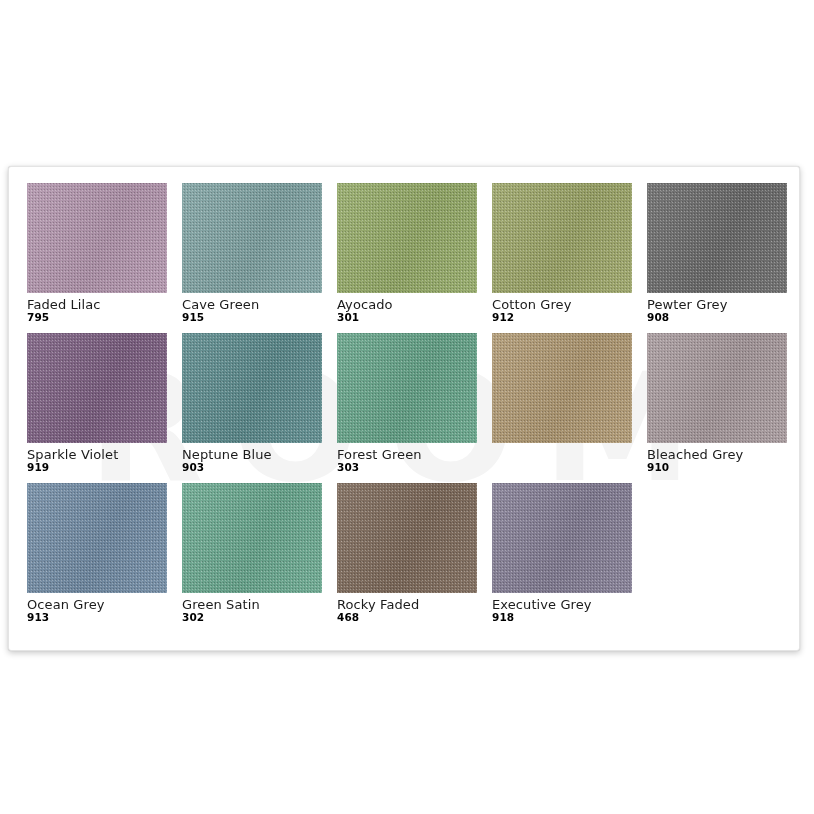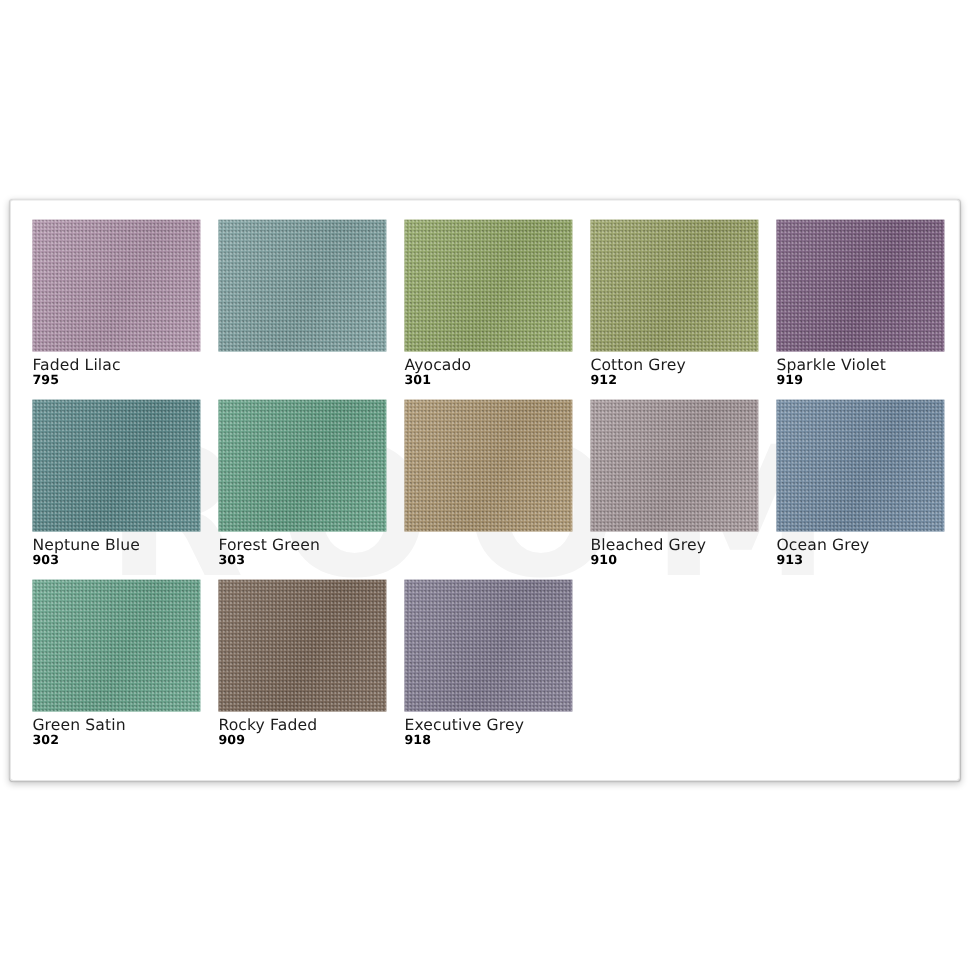--- a/index.html
+++ b/index.html
@@ -130,36 +130,47 @@
 
     <div class="swatch-cell">
           <div class="chip" style="background-color: rgb(176, 148, 171);"></div>
           <div class="labels">
             <div class="sw-name">Faded Lilac</div>
             <div class="sw-code">795</div>
           </div>
         </div>
         <div class="swatch-cell">
           <div class="chip" style="background-color: rgb(127, 161, 161);"></div>
+          <div class="labels">
+            <div class="sw-name">Cave Green</div>
+            <div class="sw-code">915</div>
+          </div>
         </div>
         <div class="swatch-cell">
           <div class="chip" style="background-color: rgb(147, 168, 104);"></div>
           <div class="labels">
             <div class="sw-name">Ayocado</div>
             <div class="sw-code">301</div>
           </div>
         </div>
         <div class="swatch-cell">
           <div class="chip" style="background-color: rgb(154, 163, 104);"></div>
           <div class="labels">
             <div class="sw-name">Cotton Grey</div>
             <div class="sw-code">912</div>
           </div>
         </div>
         <div class="swatch-cell">
+          <div class="chip" style="background-color: rgb(107, 107, 107);"></div>
+          <div class="labels">
+            <div class="sw-name">Pewter Grey</div>
+            <div class="sw-code">908</div>
+          </div>
+        </div>
+        <div class="swatch-cell">
           <div class="chip" style="background-color: rgb(124, 96, 129);"></div>
           <div class="labels">
             <div class="sw-name">Sparkle Violet</div>
             <div class="sw-code">919</div>
           </div>
         </div>
         <div class="swatch-cell">
           <div class="chip" style="background-color: rgb(93, 138, 140);"></div>
           <div class="labels">
             <div class="sw-name">Neptune Blue</div>
@@ -194,21 +205,21 @@
           <div class="chip" style="background-color: rgb(106, 166, 142);"></div>
           <div class="labels">
             <div class="sw-name">Green Satin</div>
             <div class="sw-code">302</div>
           </div>
         </div>
         <div class="swatch-cell">
           <div class="chip" style="background-color: rgb(125, 106, 91);"></div>
           <div class="labels">
             <div class="sw-name">Rocky Faded</div>
-            <div class="sw-code">909</div>
+            <div class="sw-code">468</div>
           </div>
         </div>
         <div class="swatch-cell">
           <div class="chip" style="background-color: rgb(131, 125, 147);"></div>
           <div class="labels">
             <div class="sw-name">Executive Grey</div>
             <div class="sw-code">918</div>
           </div>
         </div>
       </div>

